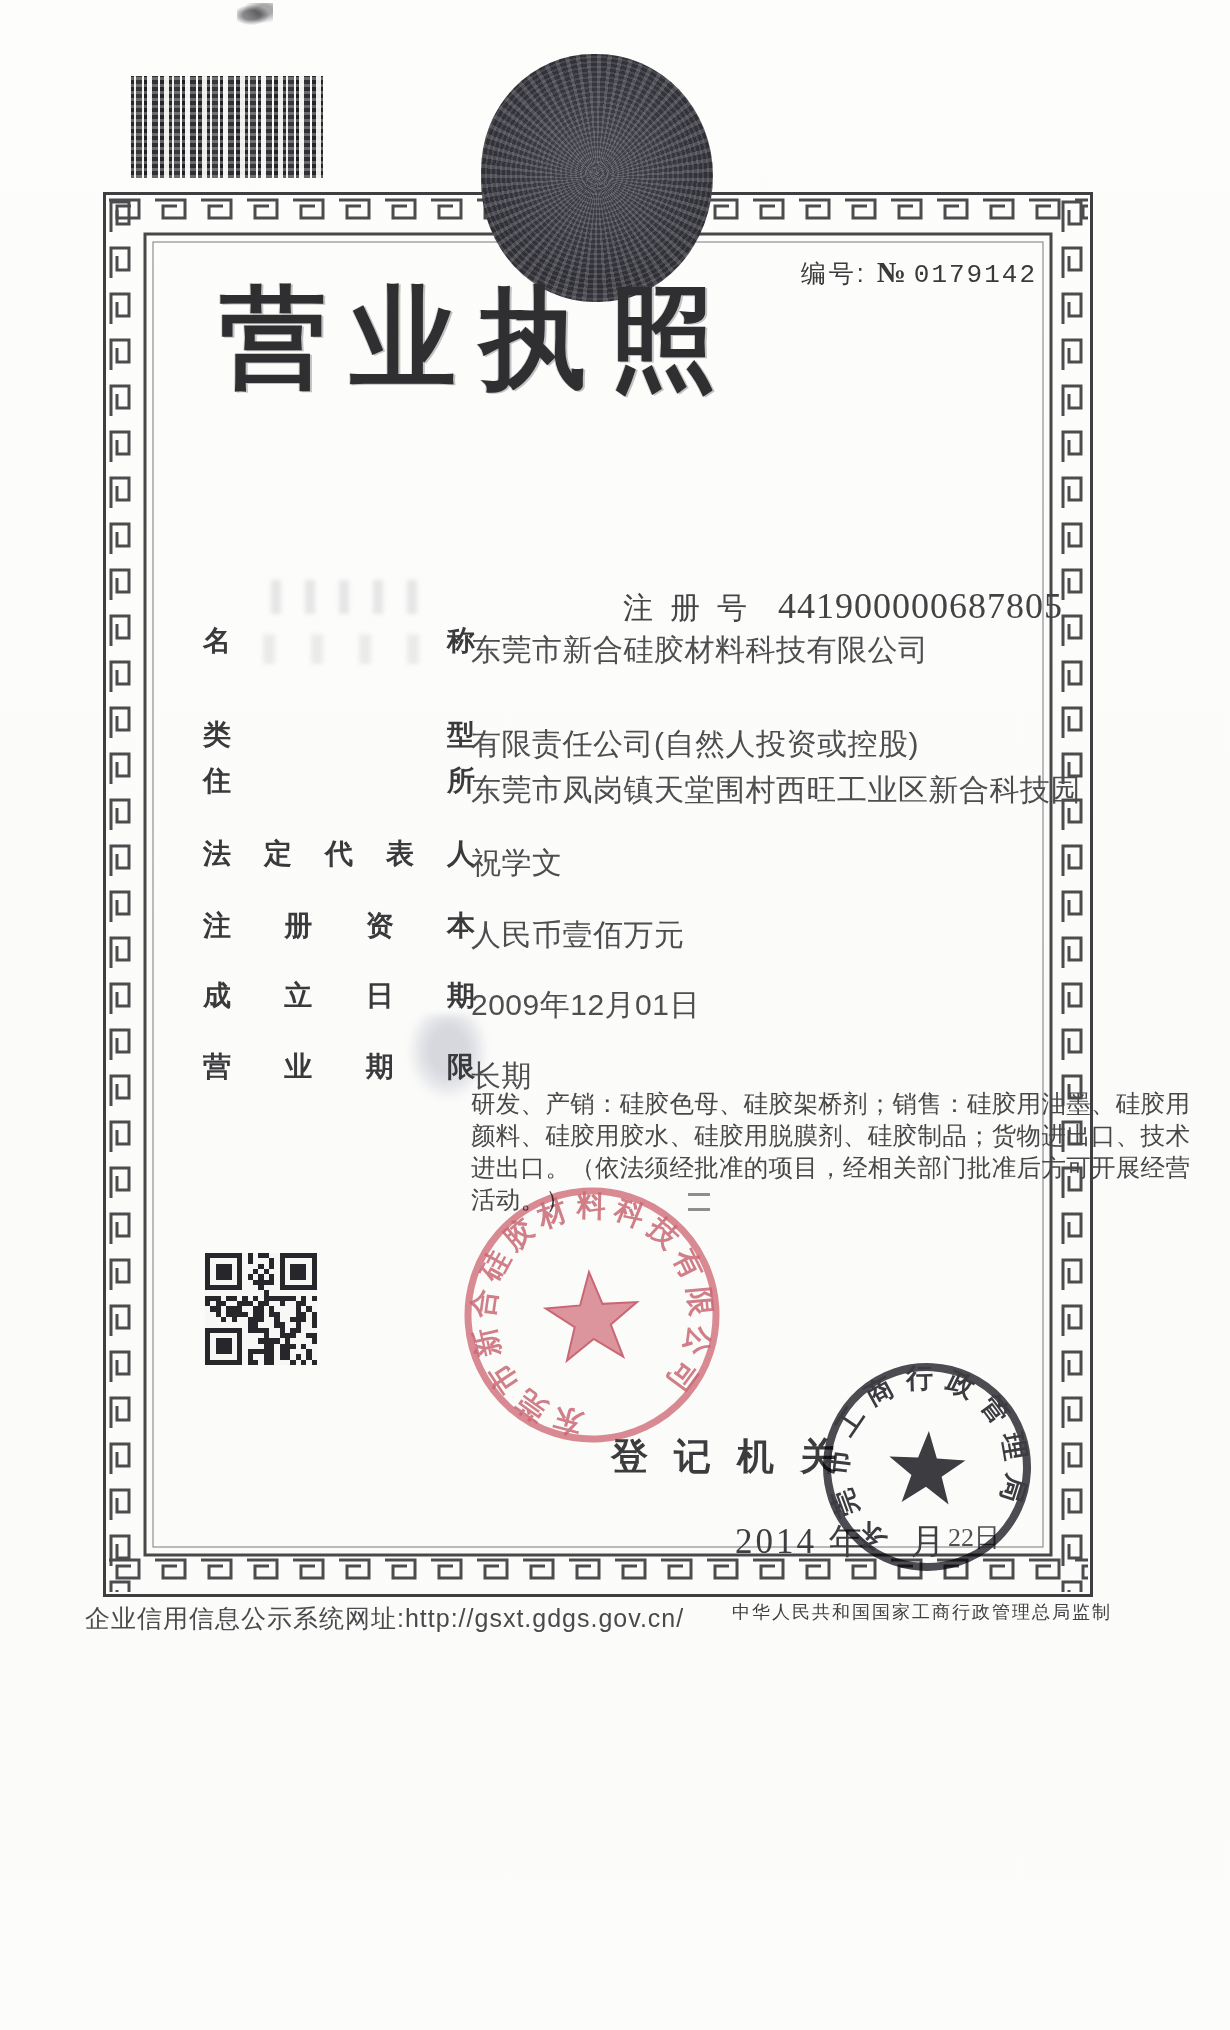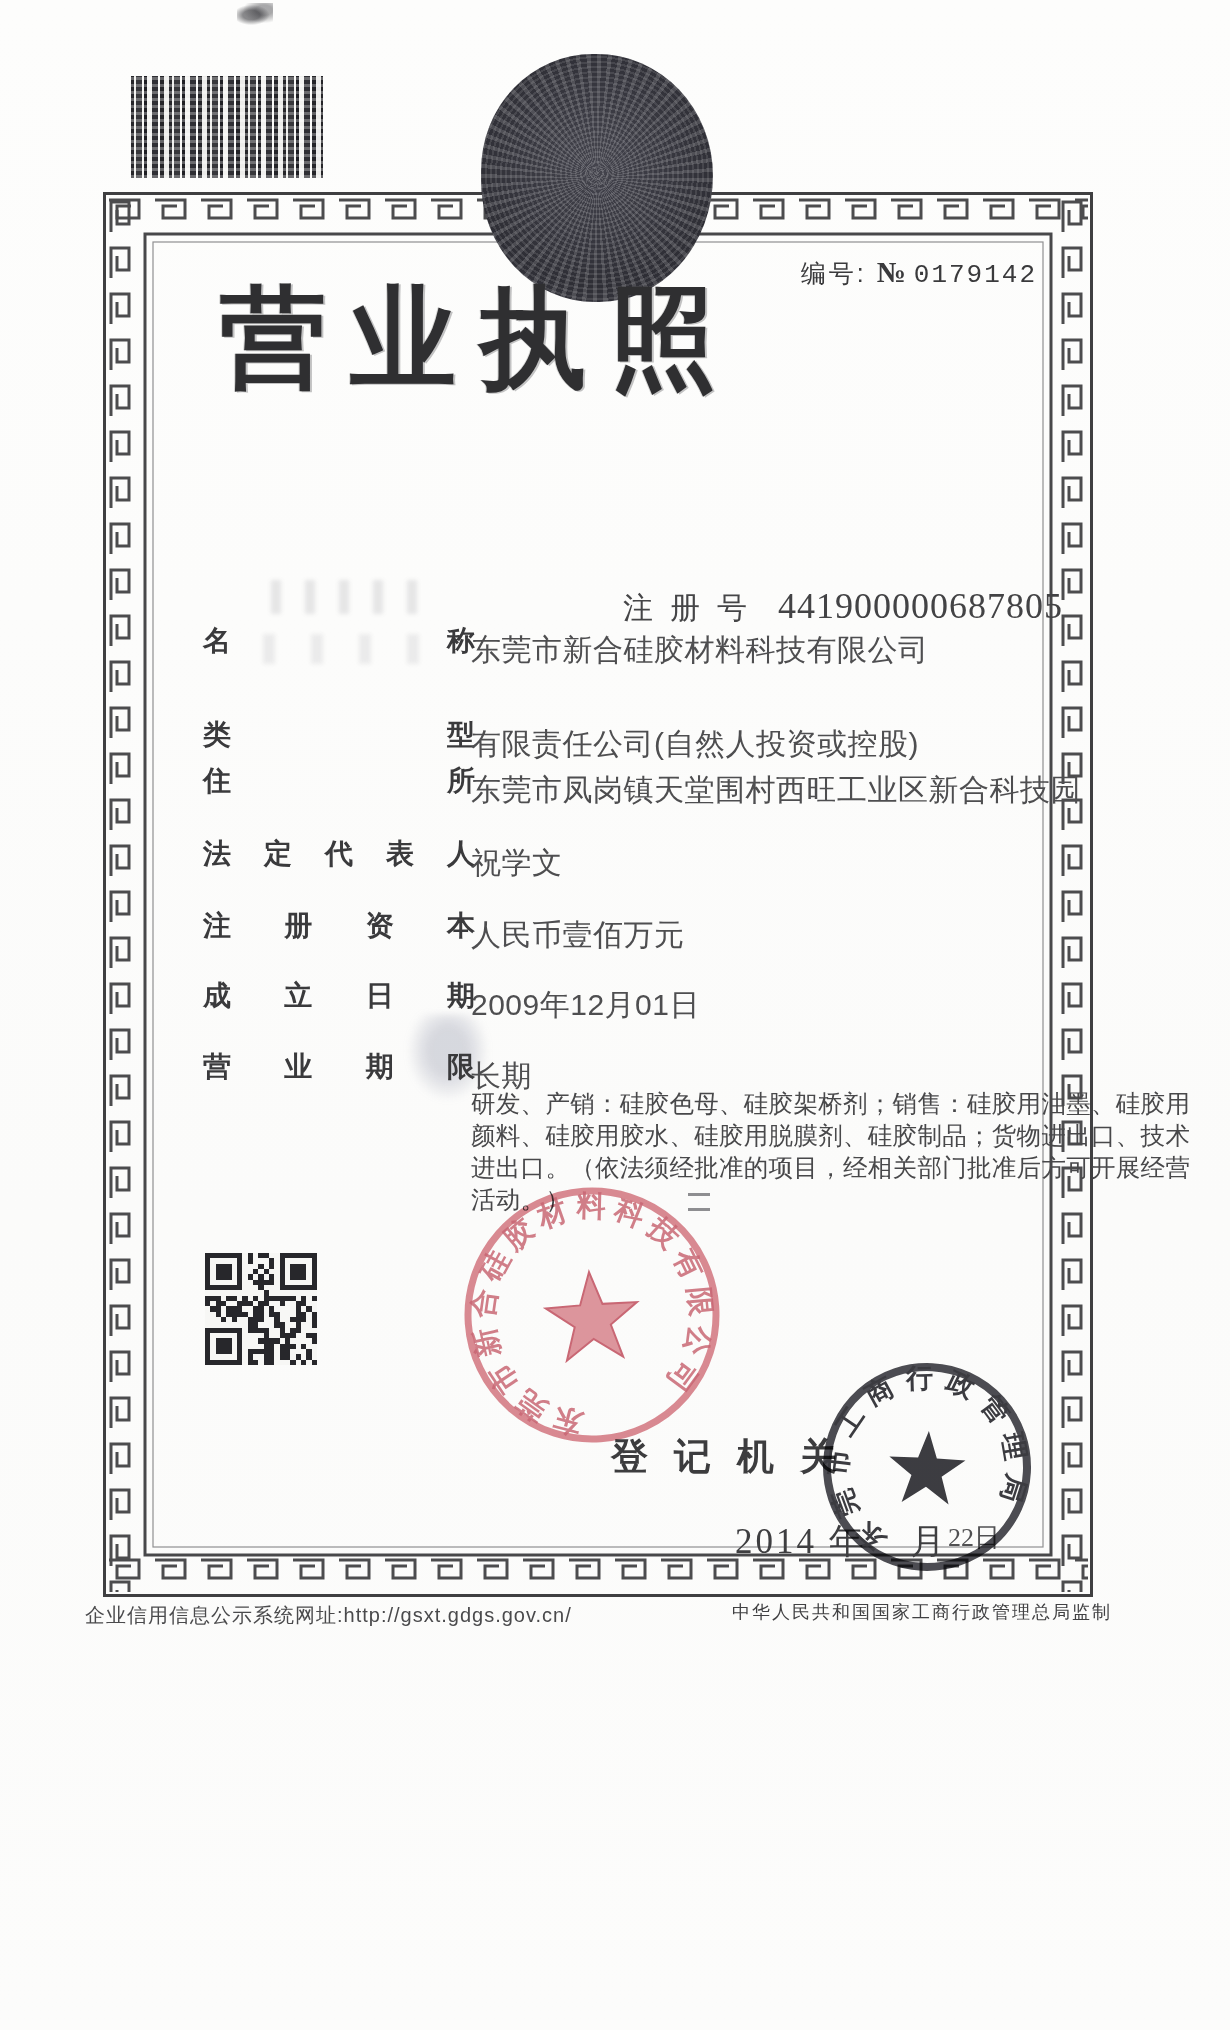--- a/index.html
+++ b/index.html
@@ -74,21 +74,21 @@
   .regdate{position:absolute;left:0;top:0;z-index:4;font-family:"Liberation Serif",serif;color:#3e3e40;}
   .d-year{position:absolute;left:632px;top:1326px;font-size:35px;letter-spacing:3px;white-space:nowrap;}
   .d-month{position:absolute;left:807px;top:1326px;font-size:35px;}
   .d-day{position:absolute;left:845px;top:1328px;font-size:26px;white-space:nowrap;opacity:.9;}
   
   .qr{position:absolute;left:102px;top:1061px;z-index:4;}
   
   .red-seal{position:absolute;left:354px;top:988px;z-index:6;opacity:.88;mix-blend-mode:multiply;transform:rotate(-4deg);}
   .black-seal{position:absolute;left:712px;top:1163px;z-index:6;opacity:.92;mix-blend-mode:multiply;transform:rotate(3deg);}
   
-  .footer-left{position:absolute;left:85px;top:1602px;font-size:20px;color:#4a4a4c;letter-spacing:1px;white-space:nowrap;}
+  .footer-left{position:absolute;left:85px;top:1602px;font-size:25px;color:#4a4a4c;letter-spacing:1px;white-space:nowrap;}
   .footer-right{position:absolute;right:118px;top:1600px;font-size:18px;color:#404042;letter-spacing:2px;white-space:nowrap;}
 </style>
 </head>
 <body>
 
 <div class="artifact a-top"></div>
 
 <div class="barcode"></div>
 
 <div class="emblem"></div>

